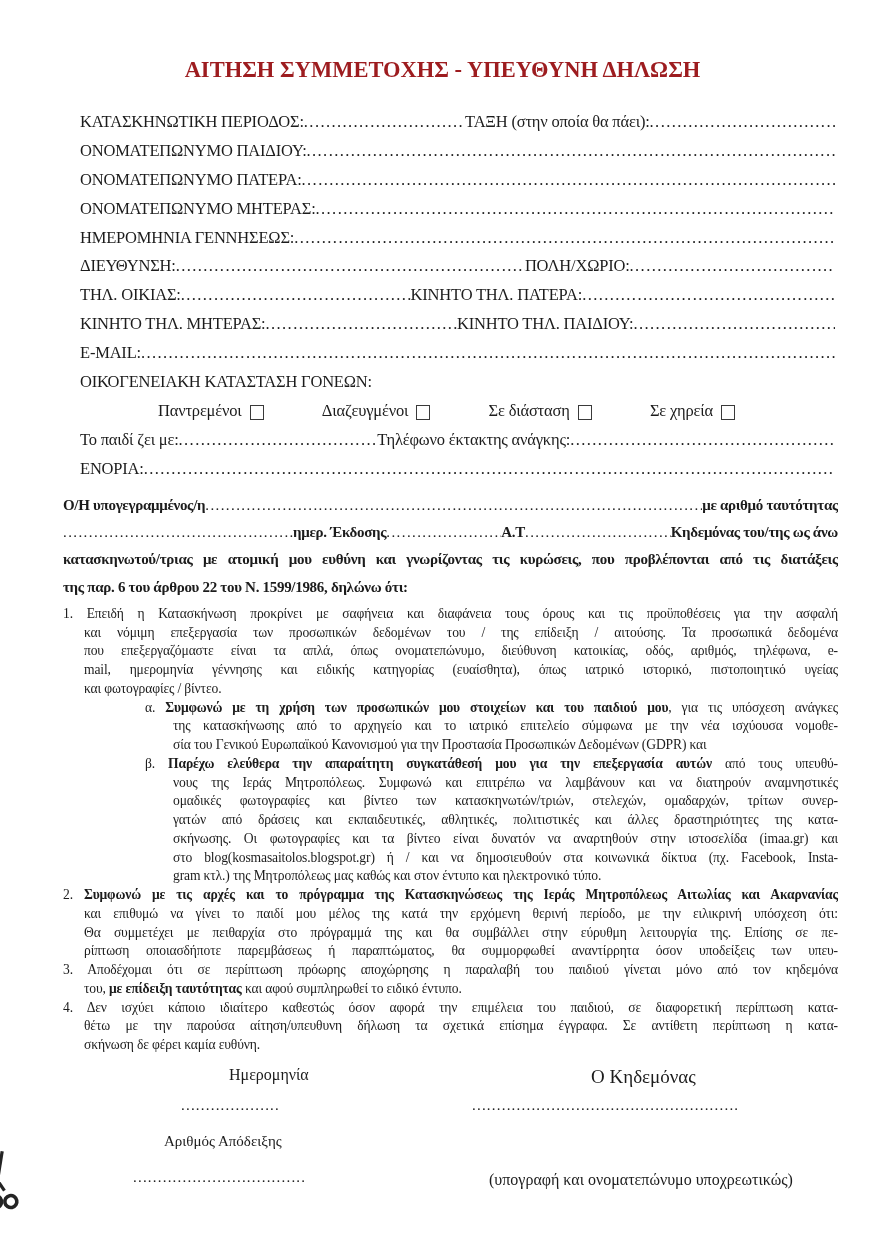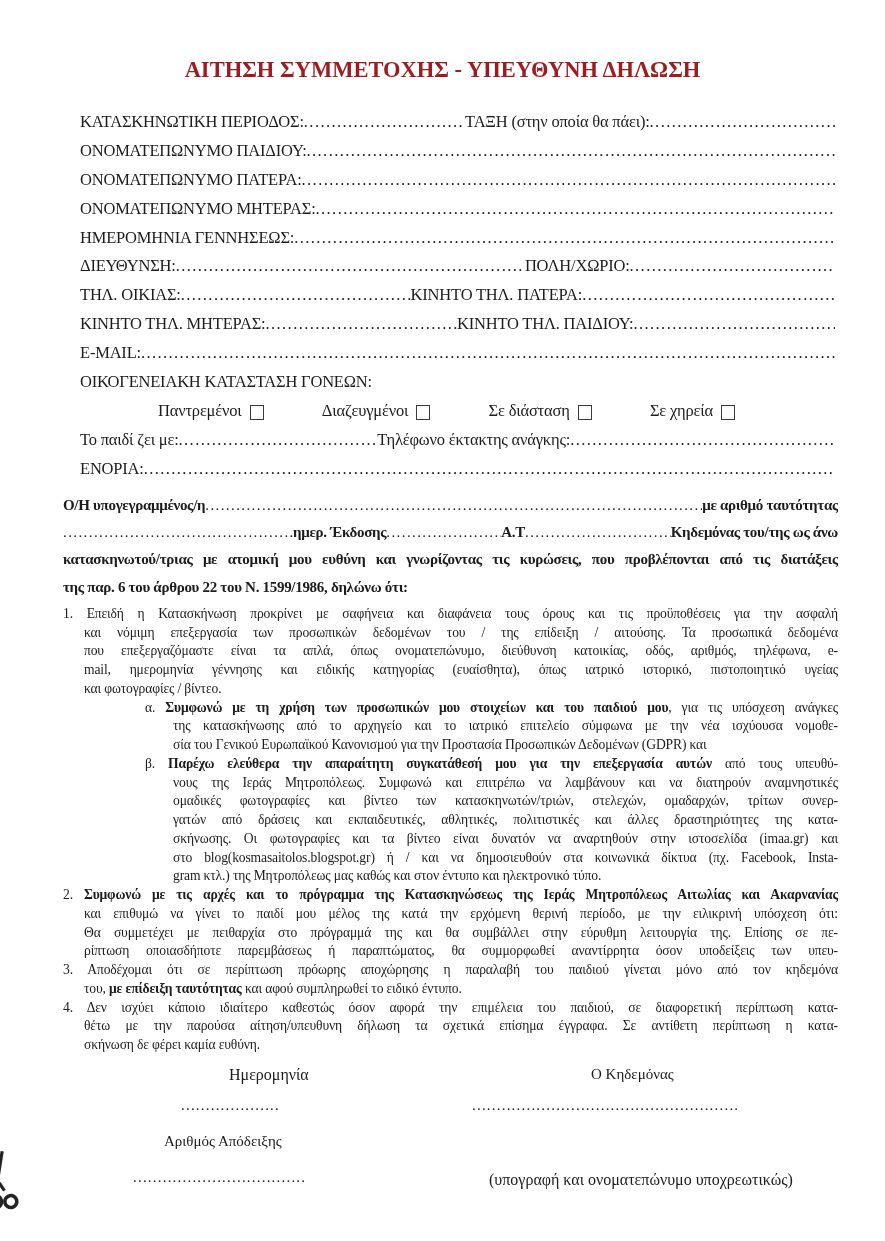--- a/index.html
+++ b/index.html
@@ -26,21 +26,21 @@
   .li{height:18.75px;line-height:18.75px;font-size:13.6px;}
   .li.first{margin-top:4px;}
   .i0{padding-left:0;}
   .i1{padding-left:21px;}
   .i2{padding-left:82px;}
   .i3{padding-left:110px;}
   .jl{text-align:justify;text-align-last:justify;}
   
   .abs{position:absolute;white-space:nowrap;}
   #date-label{left:189px;top:1066px;font-size:16px;margin-left:40px;}
-  #guardian-label{left:591px;top:1066px;font-size:15px;}
+  #guardian-label{left:591px;top:1066px;font-size:19px;}
   #date-dots{left:181px;top:1097px;font-size:15px;letter-spacing:1.2px;}
   #guardian-dots{left:472px;top:1097px;font-size:15px;letter-spacing:1.2px;}
   #receipt-label{left:164px;top:1133px;font-size:15px;text-align:right;}
   #receipt-dots{left:133px;top:1169px;font-size:15px;letter-spacing:1.2px;}
   #signature-note{left:489px;top:1171px;font-size:16px;}
   #scissors{left:-16px;top:1150px;transform:rotate(-12deg);}
 </style>
 </head>
 <body>
 

